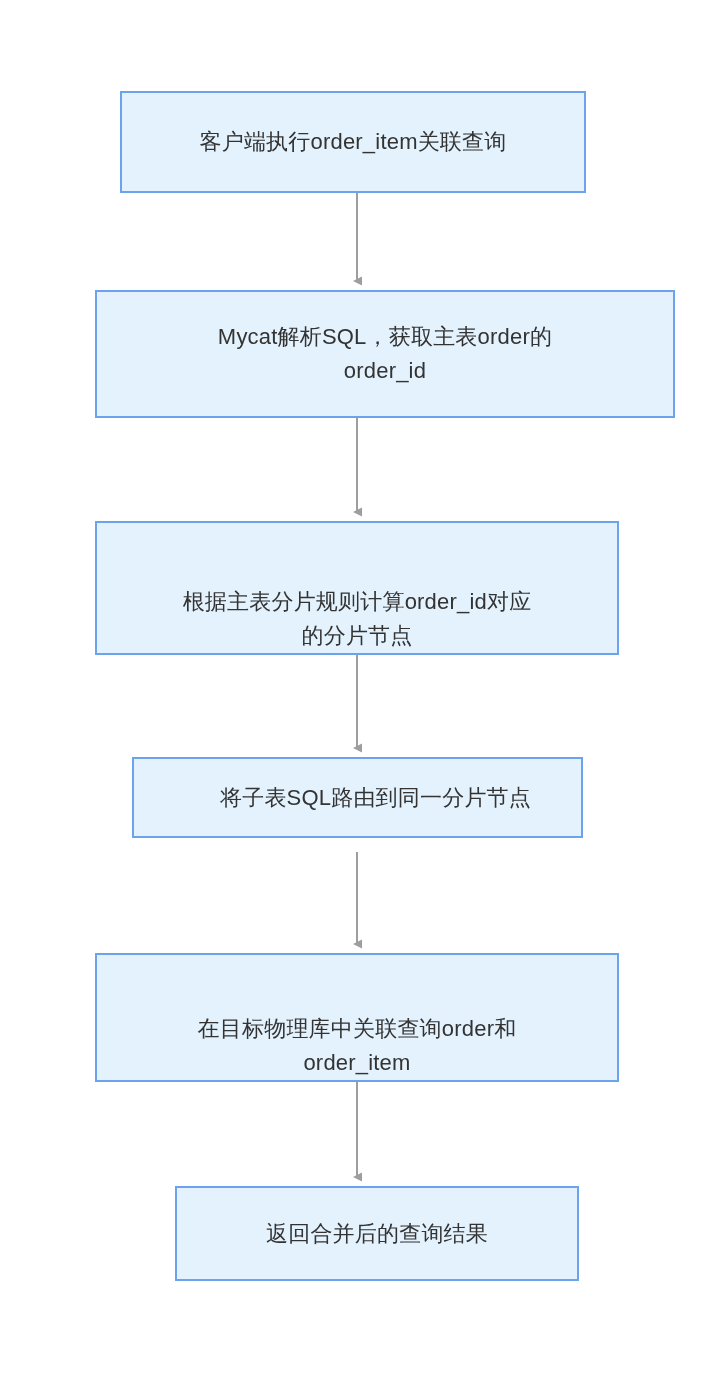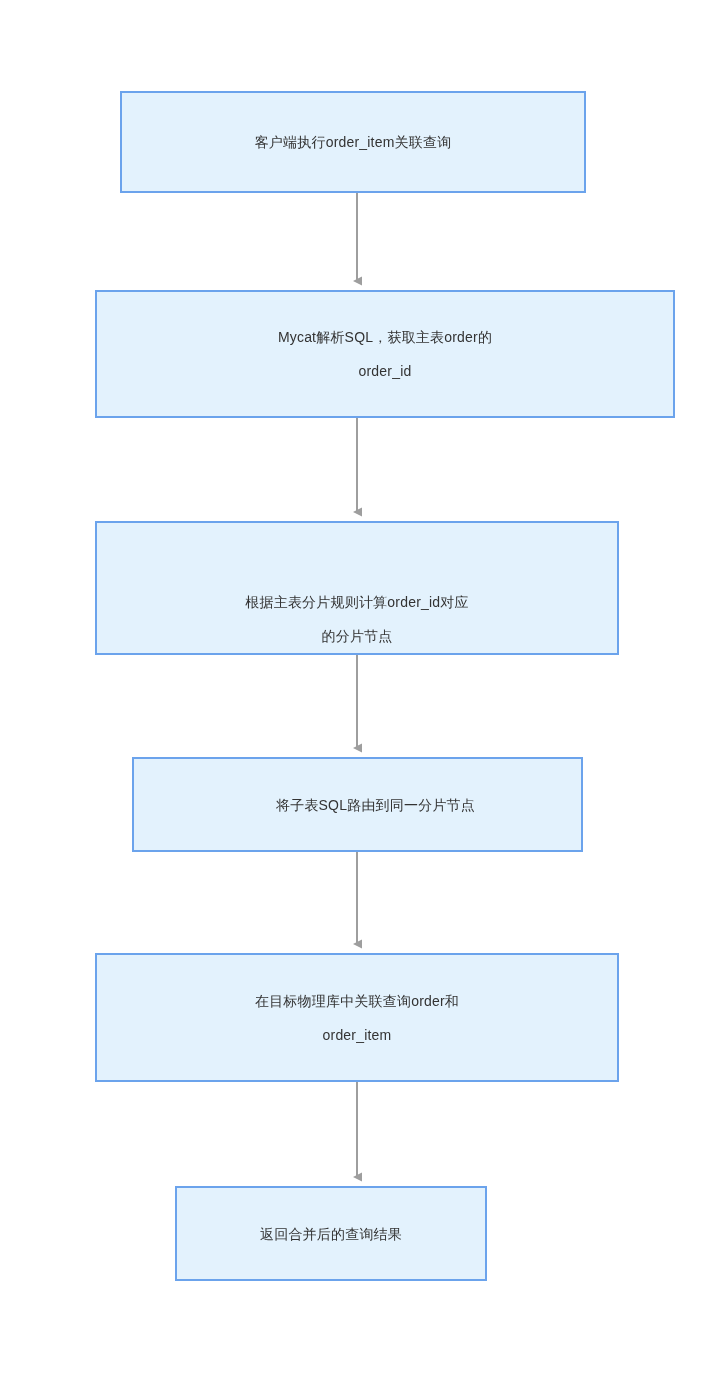--- a/index.html
+++ b/index.html
@@ -39,36 +39,36 @@
     display: flex;
     align-items: center;
     justify-content: center;
     z-index: 2;
   }
   .node-label {
     display: block;
     width: 100%;
     text-align: center;
     color: #333333;
-    font-size: 14px;
+    font-size: 22px;
     line-height: 34px;
     font-weight: 400;
     letter-spacing: 0.2px;
     padding: 0 14px;
     box-sizing: border-box;
     white-space: pre-line;
     font-family: "Liberation Sans", "DejaVu Sans", sans-serif;
   }
   
   #node-1 { left: 120px; top: 91px;   width: 466px; height: 102px; }
   #node-2 { left: 95px;  top: 290px;  width: 580px; height: 128px; }
   #node-3 { left: 95px;  top: 521px;  width: 524px; height: 134px; align-items: flex-end; }
-  #node-4 { left: 132px; top: 757px;  width: 451px; height: 95px; padding-left: 36px;  }
-  #node-5 { left: 95px;  top: 953px;  width: 524px; height: 129px; }
-  #node-6 { left: 175px; top: 1186px; width: 312px; height: 95px;  }
+  #node-4 { left: 132px; top: 757px;  width: 451px; height: 81px; padding-left: 36px;  }
+  #node-5 { left: 95px;  top: 953px;  width: 524px; height: 129px; align-items: flex-end; }
+  #node-6 { left: 175px; top: 1186px; width: 404px; height: 95px;  }
 </style>
 </head>
 <body>
 
 <div id="flowchart">
 
   <svg id="connector-layer" width="712" height="1376" viewBox="0 0 712 1376" xmlns="http://www.w3.org/2000/svg">
     <defs>
       <marker id="arrowhead" markerWidth="10" markerHeight="10" refX="4.6" refY="5" orient="auto" markerUnits="userSpaceOnUse">
         <path d="M 0 0 L 9.2 0 L 4.6 9 z" fill="#9e9e9e"></path>

